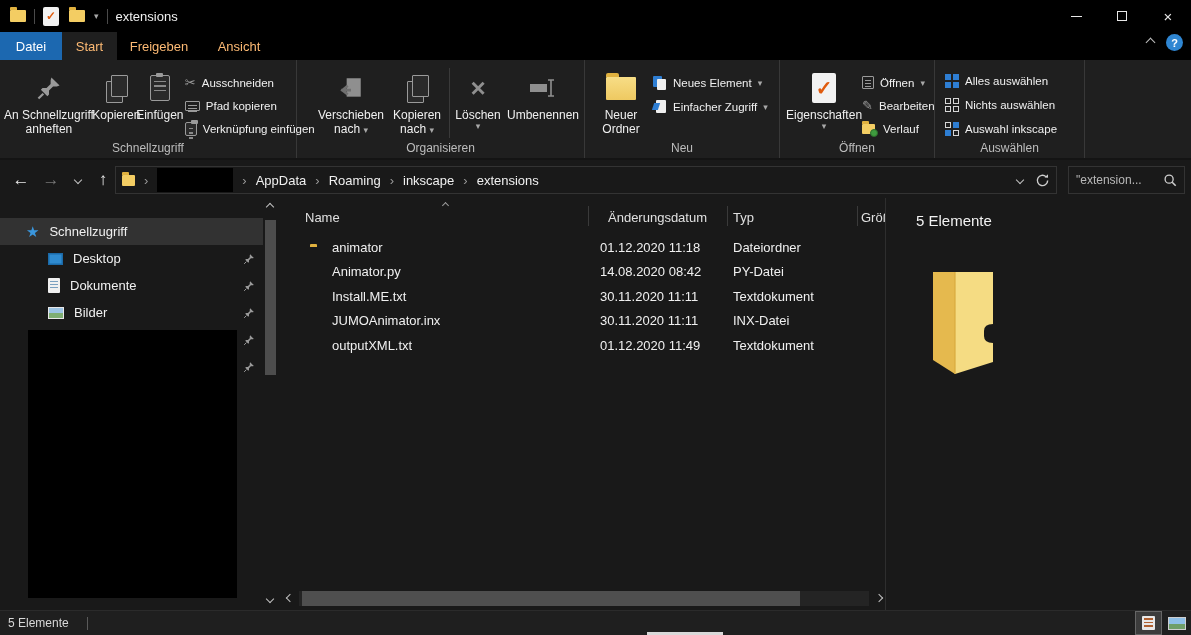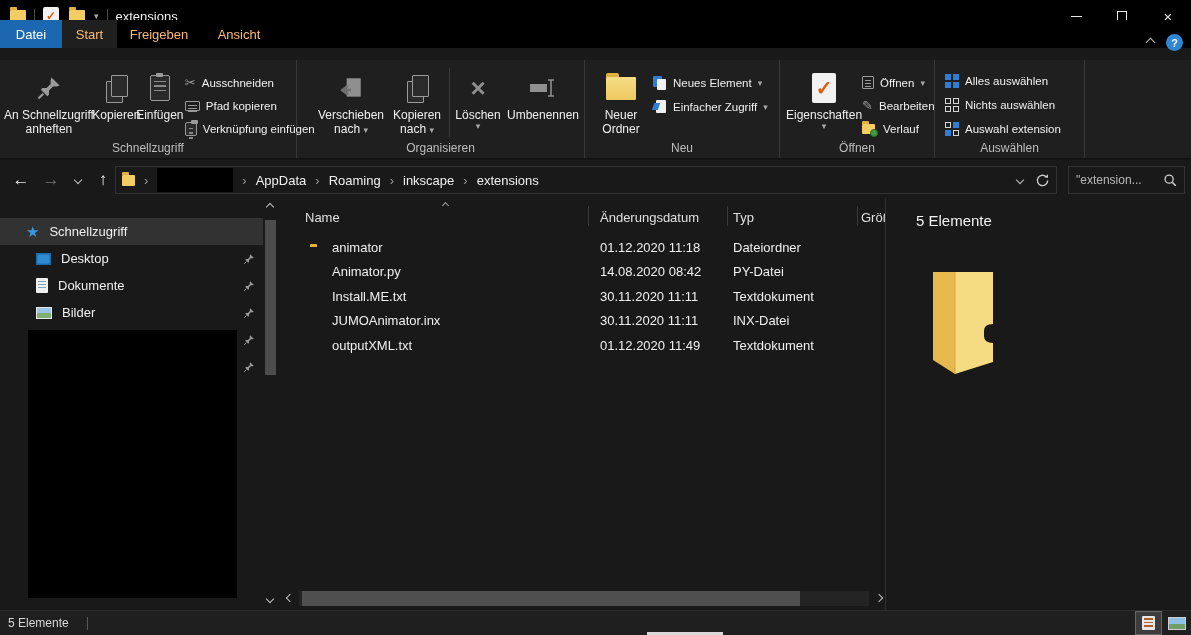--- a/index.html
+++ b/index.html
@@ -11,21 +11,21 @@
   .titlebar { position:absolute; left:0; top:0; width:100%; height:32px; background:#000;
     display:flex; align-items:center; color:#fff; }
   .tb-sep { width:1px; height:15px; background:#4a4a4a; margin:0 8px; }
   .tb-title { font-size:13px; color:#f0f0f0; }
   .win-controls { position:absolute; right:0; top:0; height:32px; display:flex; }
   .win-btn { width:46px; height:32px; display:flex; align-items:center; justify-content:center; color:#e8e8e8; font-size:15px; }
   .min-bar { width:11px; height:1px; background:#e8e8e8; }
   .max-box { width:10px; height:10px; border:1px solid #e8e8e8; }
 
   
-  .tabstrip { position:absolute; left:0; top:20px; width:100%; height:28px; background:#000; display:flex;text-align:right; }
+  .tabstrip { position:absolute; left:0; top:32px; width:100%; height:28px; background:#000; display:flex;text-align:right; }
   .tab { height:28px; display:flex; align-items:center; justify-content:center; font-size:13px; color:#fdba74; }
   .tab.file { width:62px; background:#1c68b0; color:#fff; }
   .tab.start { width:55px; background:#1f1f1f; }
   .tab.share { width:84px; }
   .tab.view { width:76px; }
   .tabstrip-right { position:absolute; right:8px; top:34px; display:flex; align-items:center; gap:12px; }
   .help-circle { width:17px; height:17px; border-radius:50%; background:#2f86d2; color:#fff;
     font-size:11px; font-weight:bold; display:flex; align-items:center; justify-content:center; }
 
   
@@ -85,40 +85,40 @@
   .addr-right { position:absolute; right:6px; top:0; height:26px; display:flex; align-items:center; gap:12px; }
   .search-field { position:absolute; left:1068px; top:4px; width:117px; height:28px; background:#191919;
     border:1px solid #333; display:flex; align-items:center; padding:0 7px; }
   .search-text { flex:1; font-size:12px; color:#b8b8b8; white-space:nowrap; overflow:hidden; }
 
   
   .main { position:absolute; left:0; top:198px; width:1191px; height:412px; background:#191919; }
 
   
   .sidebar { position:absolute; left:0; top:0; width:263px; height:412px; }
-  .srow { height:27px; display:flex; align-items:center; gap:10px; padding-left:36px; position:relative; font-size:13px; color:#f0f0f0; }
+  .srow { height:27px; display:flex; align-items:center; gap:10px; padding-left:48px; position:relative; font-size:13px; color:#f0f0f0; }
   .srow .pin { position:absolute; right:8px; }
   .srow.header { padding-left:26px; background:#323232; }
   .star { color:#3a96dd; font-size:15px; }
   .icon-desktop { width:15px; height:12px; background:#2f8bd0; border-radius:1px; box-shadow:inset 0 0 0 1.5px #1b6aa8; }
   .icon-doc { width:12px; height:15px; background:#f0f0f0; border-radius:1px; position:relative; }
   .icon-doc::after { content:""; position:absolute; left:2px; right:2px; top:3px; height:9px;
     background:repeating-linear-gradient(#7aa0c0 0 1px, transparent 1px 3px); }
   .icon-pic { width:16px; height:12px; border:1px solid #e8e8e8; background:linear-gradient(#9cc4e4 55%, #7fae72 55%); }
   .side-redact { position:absolute; left:28px; top:132px; width:209px; height:268px; background:#000; }
   .side-scroll { position:absolute; left:263px; top:0; width:15px; height:412px; }
   .side-scroll .thumb { position:absolute; left:2px; top:22px; width:11px; height:155px; background:#4d4d4d; }
   .side-scroll .sarr { position:absolute; left:4px; }
 
   
   .filelist { position:absolute; left:280px; top:0; width:605px; height:412px; }
   .fl-header { position:relative; height:37px; color:#e0e0e0; font-size:13px; }
   .fl-header .hname { position:absolute; left:25px; top:12px; }
   .fl-header .sortcaret { position:absolute; left:163px; top:5px; }
-  .fl-header .hdate { position:absolute; left:320px; top:12px; }
+  .fl-header .hdate { position:absolute; left:328px; top:12px; }
   .fl-header .htype { position:absolute; left:453px; top:12px; }
   .fl-header .hsize { position:absolute; left:581px; top:12px; width:24px; overflow:hidden; white-space:nowrap; }
   .fl-header .hsep { position:absolute; top:8px; width:1px; height:20px; background:#3a3a3a; }
   .frow { display:grid; grid-template-columns:22px 268px 133px auto; align-items:center;
     height:24.5px; padding-left:30px; font-size:13px; color:#f0f0f0; }
   .fic { width:16px; }
   .icon-file { width:12px; height:15px; background:#f5f5f5; border-radius:1px; position:relative; }
   .icon-file.lines::after { content:""; position:absolute; left:2px; right:2px; top:3px; height:9px;
     background:repeating-linear-gradient(#8f8f8f 0 1px, transparent 1px 3px); }
   .hscroll { position:absolute; left:5px; top:392px; width:600px; height:17px; display:flex; align-items:center; }
@@ -351,21 +351,21 @@
               </span>
             <span>Nichts auswählen</span>
           </div>
           <div class="sbtn">
             <span class="sel-grid">
                 <span class="off"></span>
                 <span class="on"></span>
                 <span class="on"></span>
                 <span class="off"></span>
               </span>
-            <span>Auswahl extension</span>
+            <span>Auswahl inkscape</span>
           </div>
         </div>
       </div>
       <div class="rgroup-label">Auswählen</div>
     </div>
 
     <div style="flex:1;border:none" class="rgroup"></div>
   </div>
 
   <div class="addressrow">

